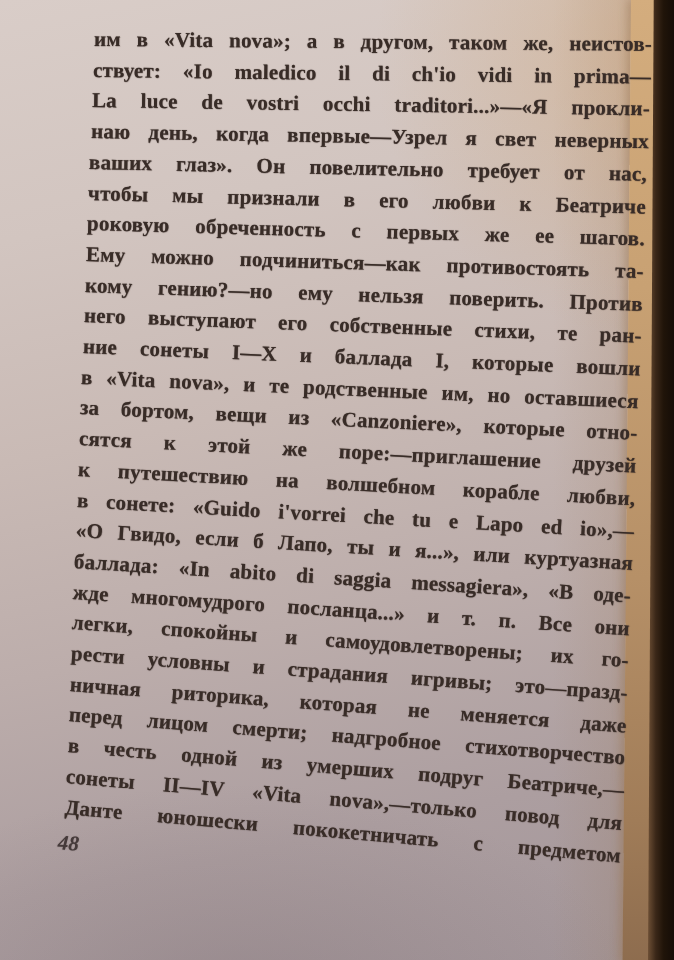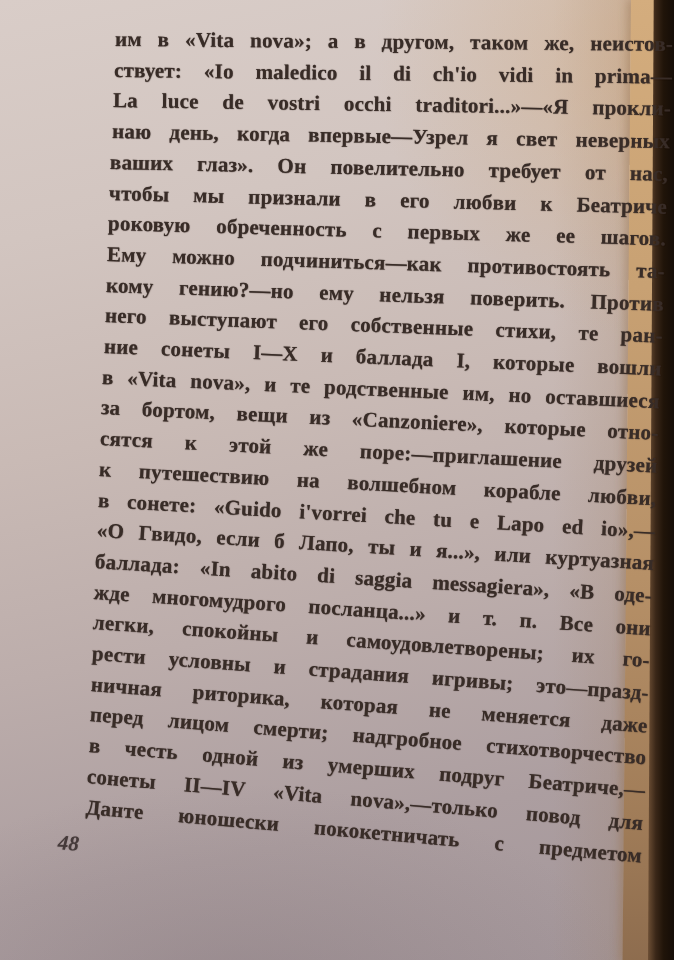--- a/index.html
+++ b/index.html
@@ -46,21 +46,20 @@
     right: 0;
     width: 26px;
     height: 960px;
     background: linear-gradient(90deg, #6d4f35 0%, #3a2718 30%, #201409 60%, #150d07 100%);
     clip-path: polygon(22% 0, 100% 0, 100% 100%, 0% 100%);
     box-shadow: -5px 0 7px rgba(45,28,14,0.55);
   }
   .text-block {
     position: absolute;
     inset: 0;
-    margin-left: 21px;
   }
   .text-line {
     position: absolute;
     width: 558px;
     font-size: 21px;
     font-weight: 700;
     line-height: 27px;
     color: #382c27;
     letter-spacing: 0.2px;
     word-spacing: 1.5px;

